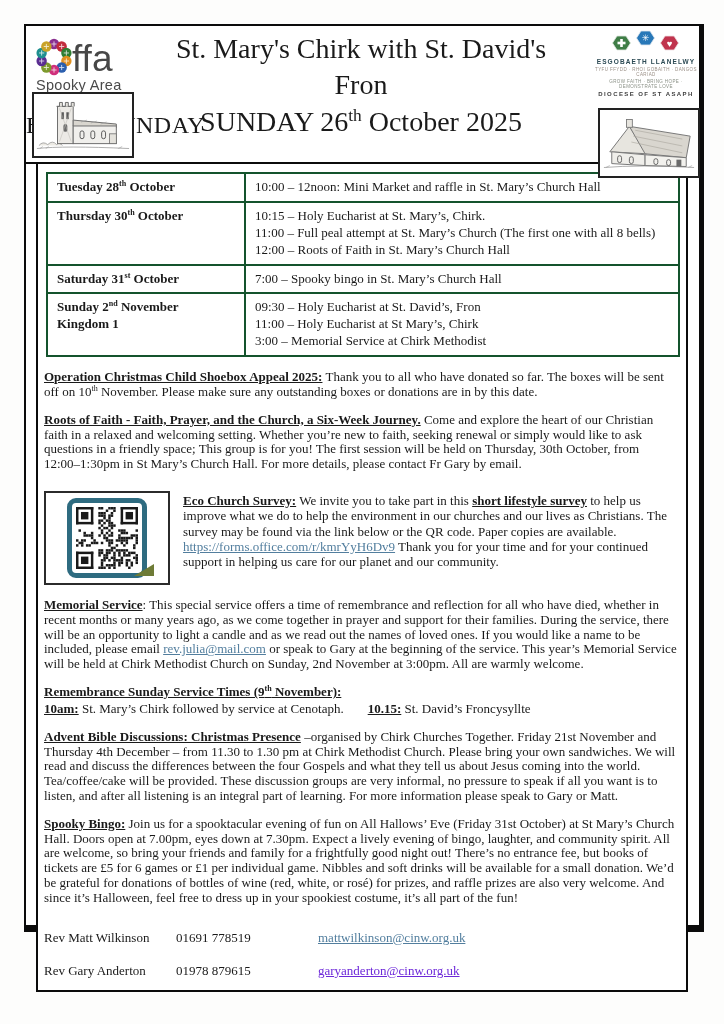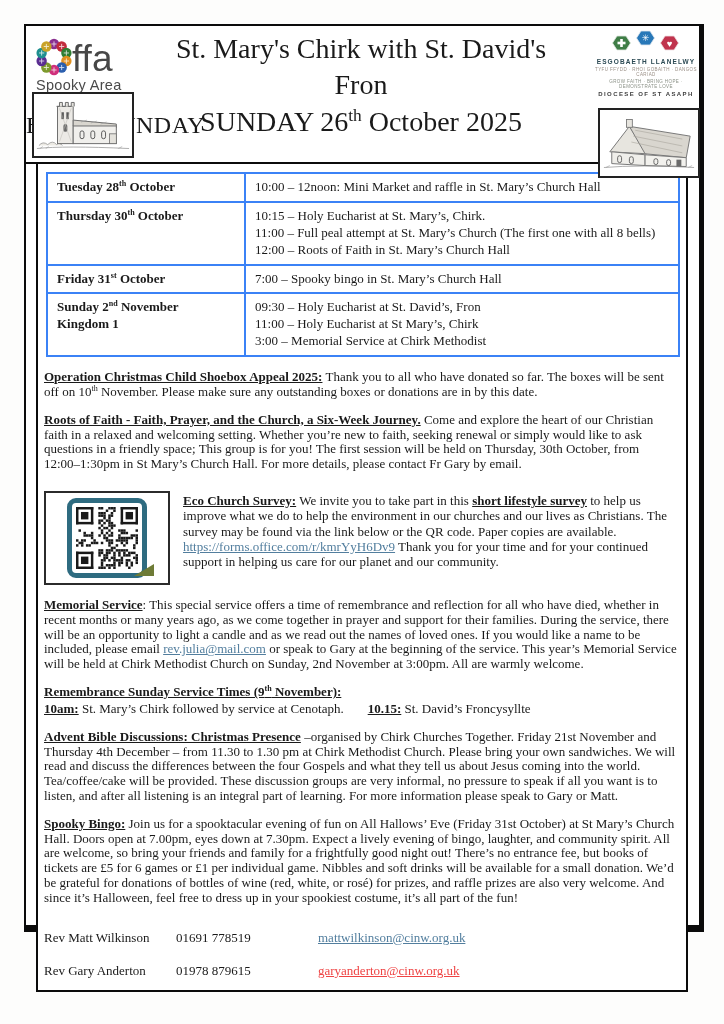--- a/index.html
+++ b/index.html
@@ -29,27 +29,27 @@
   .church-box{position:absolute;box-sizing:border-box;border:2px solid #222;
        background:#fff;z-index:5;}
   .church-left{left:6px;top:66px;width:102px;height:66px;}
   .church-right{left:572px;top:82px;width:102px;height:70px;}
   
   .content{position:absolute;left:10px;top:136px;width:652px;height:830px;
        box-sizing:border-box;border:2px solid #0b0b0b;padding:2px 8px 0 6px;
        overflow:hidden;background:#fff;}
   table.schedule{border-collapse:collapse;margin:6px 0 0 2px;width:634px;
        font-size:13px;}
-  table.schedule td{border:2px solid #3b82f6;vertical-align:top;padding:5px 9px;}
+  table.schedule td{border:2px solid #14532d;vertical-align:top;padding:5px 9px;}
   td.date-cell{width:178px;font-weight:bold;line-height:1.25;}
   td.events-cell{line-height:1.3;}
   p.para{margin:13px 0 0 0;font-size:13px;line-height:1.14;text-align:left;}
   .lead,.bu{font-weight:bold;text-decoration:underline;}
   a.l1{color:#527e9e;text-decoration:underline;cursor:pointer;}
-  a.l2{color:#ef4444;text-decoration:underline;cursor:pointer;}
+  a.l2{color:#6d28d9;text-decoration:underline;cursor:pointer;}
   .tab{display:inline-block;width:24px;}
   sup{font-size:.62em;line-height:0;}
   
   .eco-row{display:flex;gap:13px;margin-top:19px;align-items:flex-start;}
   .qr-outer{flex:none;width:126px;height:94px;box-sizing:border-box;
        border:2px solid #2b2b2b;display:flex;align-items:center;justify-content:center;
        position:relative;}
   .qr-frame{border:5px solid #2e6b80;border-radius:9px;padding:4px;background:#fff;
        line-height:0;}
   .qr-wedge{position:absolute;right:14px;bottom:7px;width:20px;height:12px;
@@ -177,21 +177,21 @@
             <td class="events-cell">10:00 – 12noon: Mini Market and raffle in St. Mary’s Church Hall</td>
           </tr>
           <tr>
             <td class="date-cell">
               <div><span>Thursday 30</span><span><sup>th</sup></span><span> October</span></div>
             </td>
             <td class="events-cell">10:15 – Holy Eucharist at St. Mary’s, Chirk.<br>11:00 – Full peal attempt at St. Mary’s Church (The first one with all 8 bells)<br>12:00 – Roots of Faith in St. Mary’s Church Hall</td>
           </tr>
           <tr>
             <td class="date-cell">
-              <div><span>Friday 31</span><span><sup>st</sup></span><span> October</span></div>
+              <div><span>Saturday 31</span><span><sup>st</sup></span><span> October</span></div>
             </td>
             <td class="events-cell">7:00 – Spooky bingo in St. Mary’s Church Hall</td>
           </tr>
           <tr>
             <td class="date-cell">
               <div><span>Sunday 2</span><span><sup>nd</sup></span><span> November</span></div>
               <div>Kingdom 1</div>
             </td>
             <td class="events-cell">09:30 – Holy Eucharist at St. David’s, Fron<br>11:00 – Holy Eucharist at St Mary’s, Chirk<br>3:00 – Memorial Service at Chirk Methodist</td>
           </tr>

